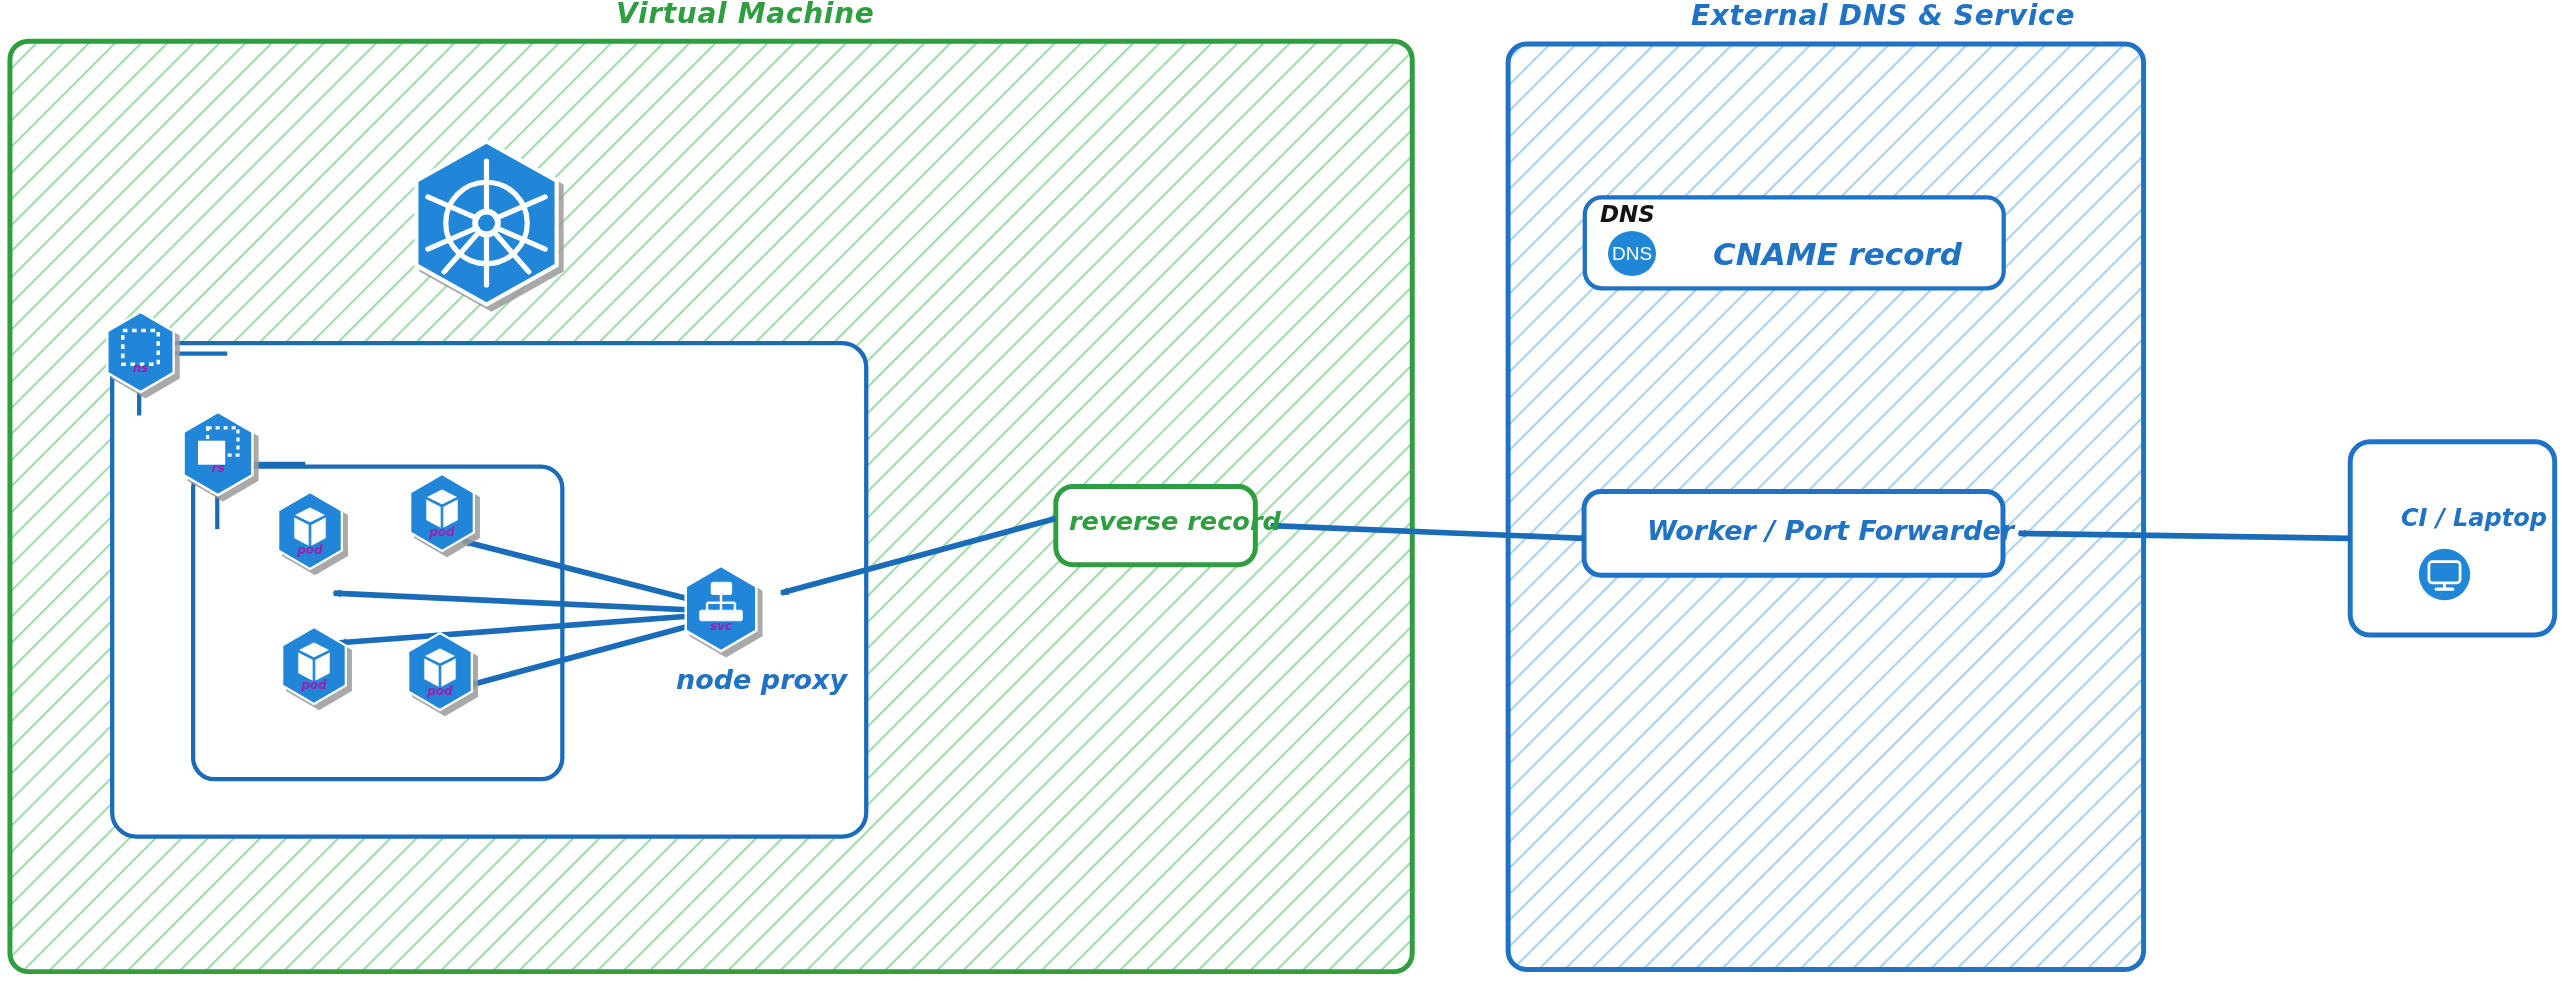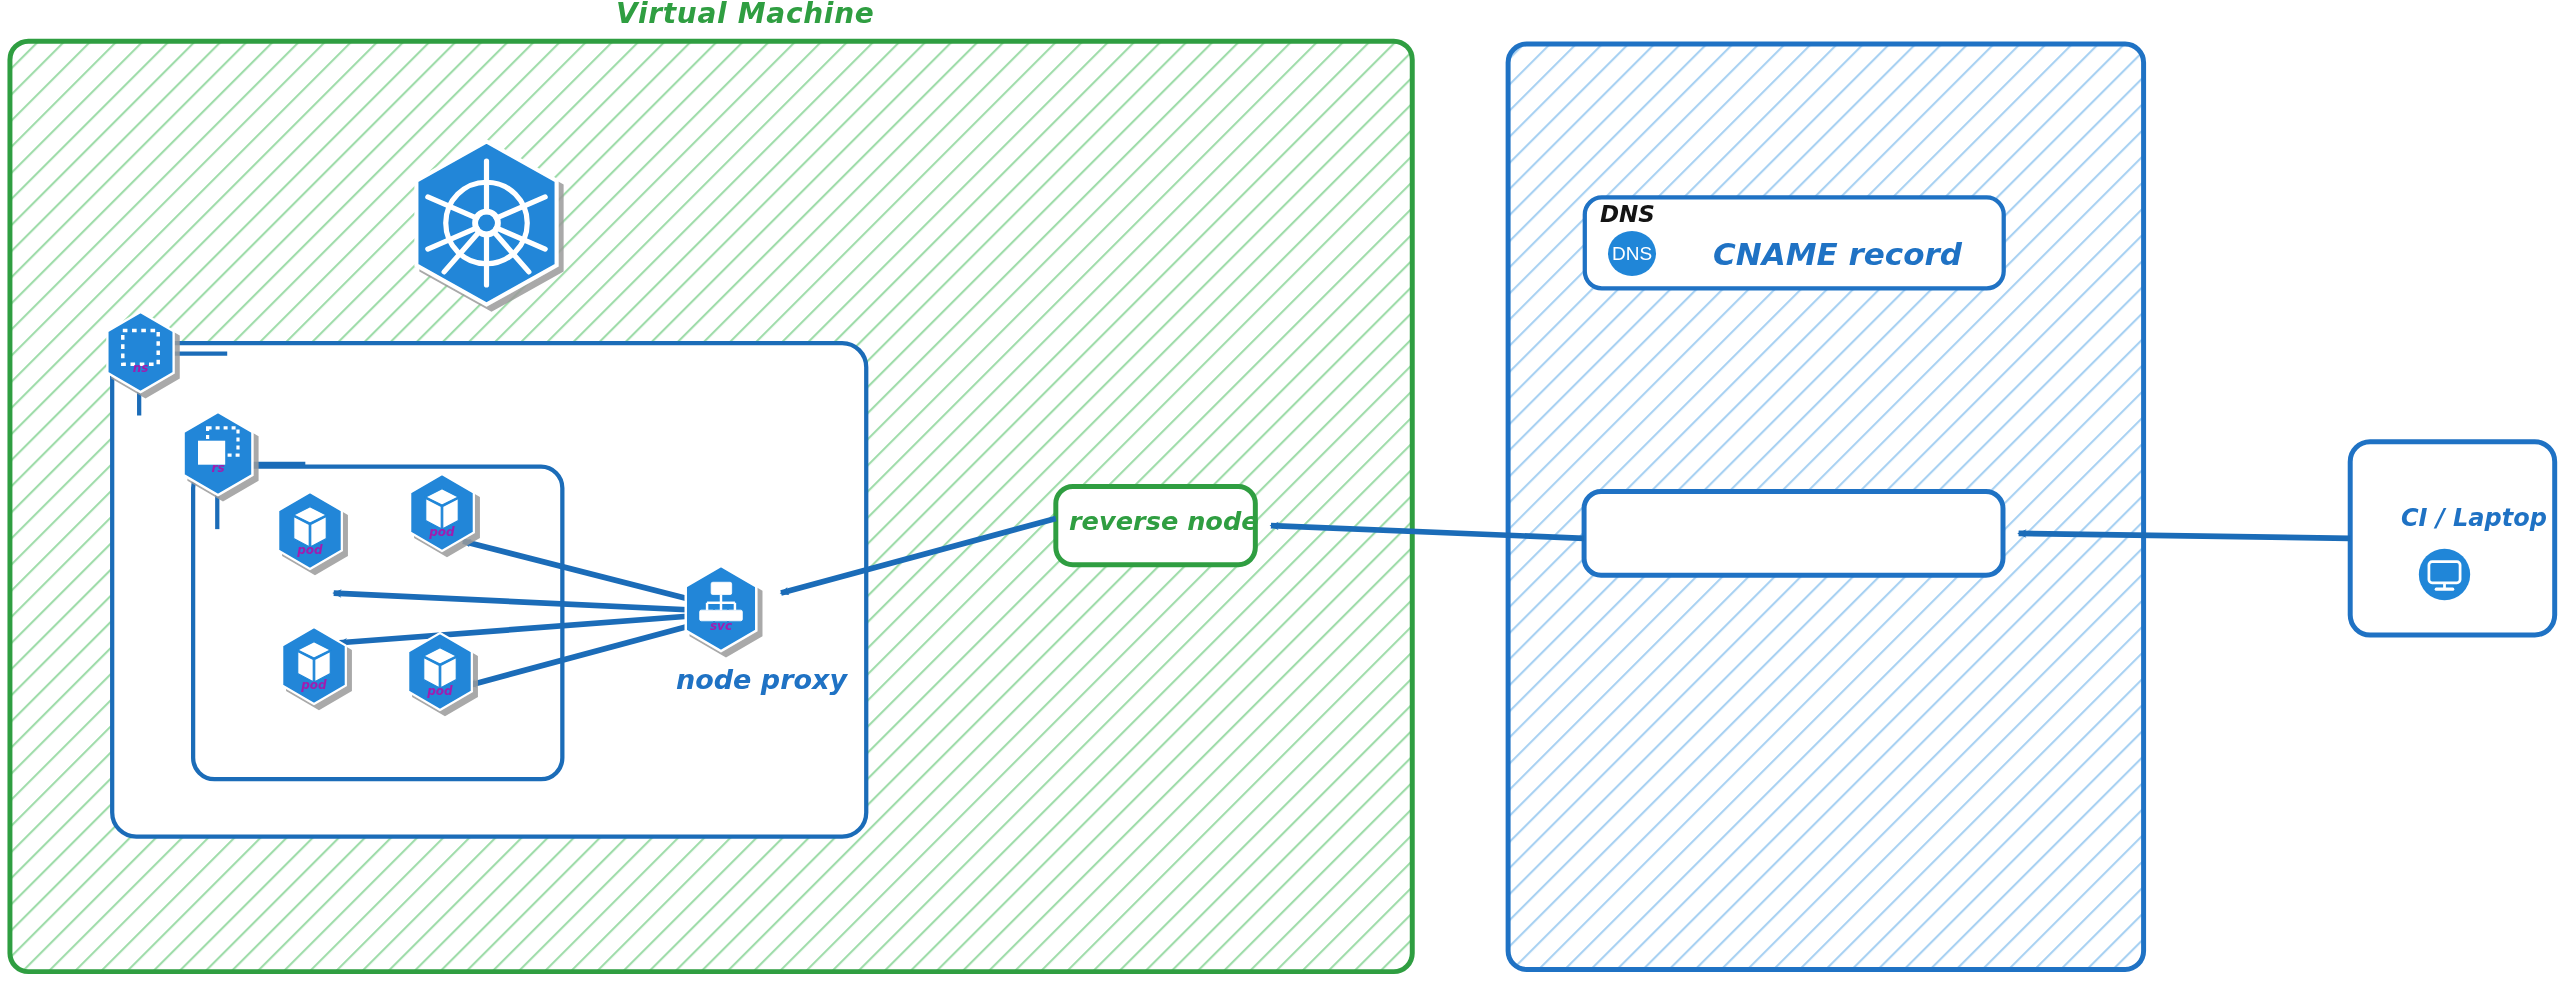--- a/index.html
+++ b/index.html
@@ -219,26 +219,28 @@
       <line x1="21" y1="46" x2="39" y2="46" stroke="#ffffff" stroke-width="3.4" stroke-linecap="round"></line>
     </svg>
   </div>
 
   <div class="dns-pill" style="left:1608px;top:231px;width:48px;height:45px;font-size:19px;">
     <span>DNS</span>
   </div>
 
   <div class="lbl hand title-vm" style="left:616px;top:-2.8px;">Virtual Machine</div>
 
+  <div class="lbl hand title-ext" style="left:1691px;top:-1.4px;">External DNS &amp; Service</div>
 
   <div class="lbl hand txt-blue" style="left:676px;top:664px;font-size:27px;">node proxy</div>
 
-  <div class="lbl hand txt-green" style="left:1069px;top:506px;font-size:25.6px;">reverse node</div>
+  <div class="lbl hand txt-green" style="left:1069px;top:506px;font-size:25.6px;">reverse record</div>
 
   <div class="lbl hand txt-black" style="left:1600px;top:201px;font-size:23px;">DNS</div>
 
   <div class="lbl hand txt-blue" style="left:1713px;top:236px;font-size:31px;">CNAME record</div>
 
+  <div class="lbl hand txt-blue" style="left:1647px;top:515px;font-size:27px;">Worker / Port Forwarder</div>
 
   <div class="lbl hand txt-blue" style="left:2401px;top:504px;font-size:24px;">CI / Laptop</div>
 
 </div>
 
 
 </body></html>

